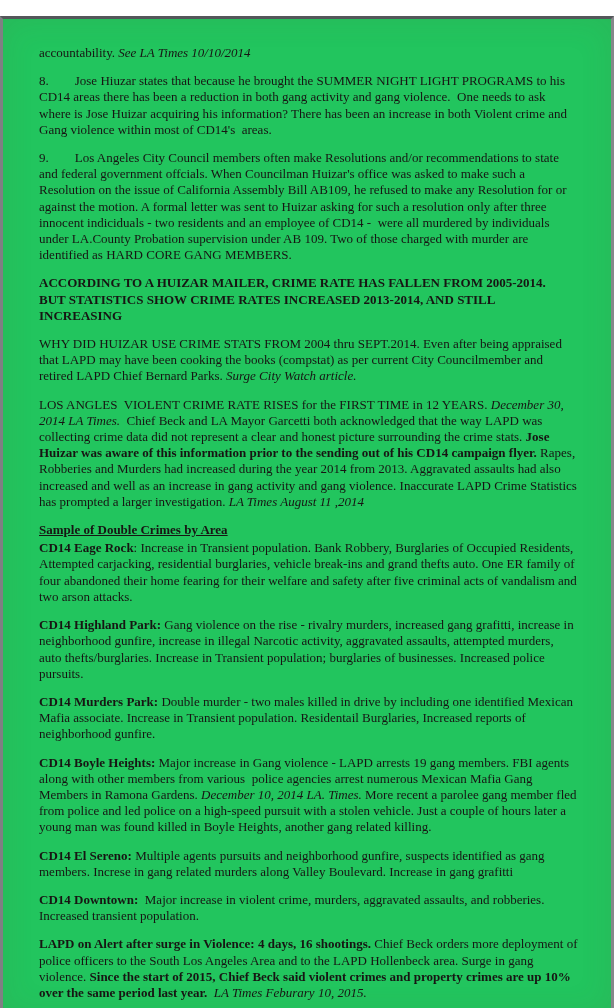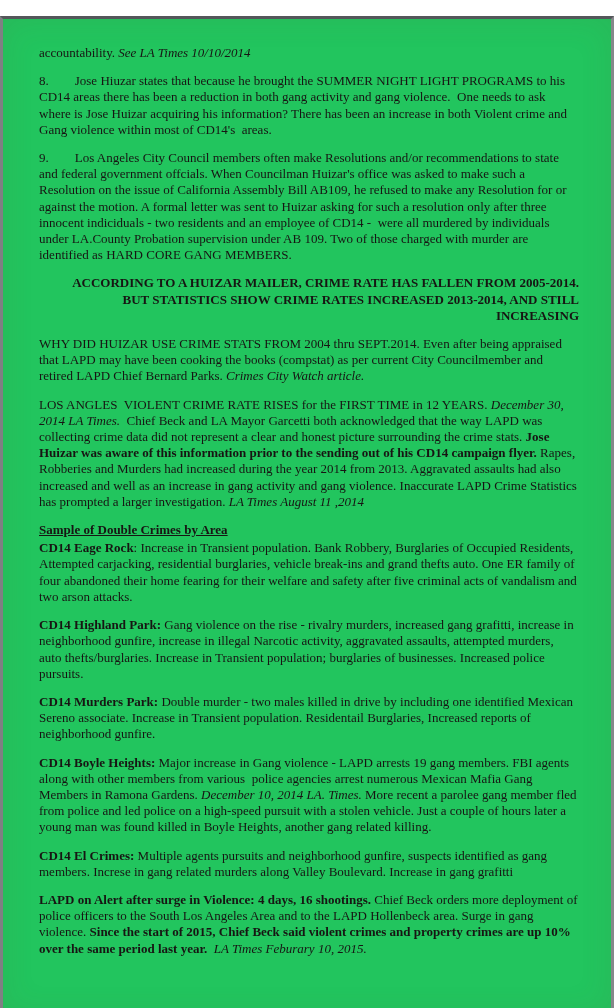--- a/index.html
+++ b/index.html
@@ -31,42 +31,43 @@
     color: #171513;
     font-size: 13px;
     line-height: 16.2px;
   }
   .para {
     margin: 0 0 12px 0;
     white-space: pre-wrap;
     text-align: left;
   }
   .para.center {
-    text-align: right;
+    text-align: left;
   }
   .para.tight {
     margin-bottom: 2px;
   }
   .seg-bold { font-weight: bold; }
   .seg-italic { font-style: italic; }
   .seg-underline { text-decoration: underline; }
 </style>
 </head>
 <body>
 
 <div class="sheet">
   <div class="content">
       <div class="para"><span class="">accountability. </span><span class=" seg-italic">See LA Times 10/10/2014</span></div>
       <div class="para"><span class="">8.        Jose Hiuzar states that because he brought the SUMMER NIGHT LIGHT PROGRAMS to his CD14 areas there has been a reduction in both gang activity and gang violence.  One needs to ask where is Jose Huizar acquiring his information? There has been an increase in both Violent crime and Gang violence within most of CD14's  areas.</span></div>
       <div class="para"><span class="">9.        Los Angeles City Council members often make Resolutions and/or recommendations to state and federal government offcials. When Councilman Huizar's office was asked to make such a Resolution on the issue of California Assembly Bill AB109, he refused to make any Resolution for or against the motion. A formal letter was sent to Huizar asking for such a resolution only after three innocent indiciduals - two residents and an employee of CD14 -  were all murdered by individuals under LA.County Probation supervision under AB 109. Two of those charged with murder are identified as HARD CORE GANG MEMBERS.</span></div>
       <div class="para center"><span class=" seg-bold">ACCORDING TO A HUIZAR MAILER, CRIME RATE HAS FALLEN FROM 2005-2014.
 BUT STATISTICS SHOW CRIME RATES INCREASED 2013-2014, AND STILL INCREASING</span></div>
-      <div class="para"><span class="">WHY DID HUIZAR USE CRIME STATS FROM 2004 thru SEPT.2014. Even after being appraised that LAPD may have been cooking the books (compstat) as per current City Councilmember and retired LAPD Chief Bernard Parks. </span><span class=" seg-italic">Crimes City Watch article.</span></div>
+      <div class="para"><span class="">WHY DID HUIZAR USE CRIME STATS FROM 2004 thru SEPT.2014. Even after being appraised that LAPD may have been cooking the books (compstat) as per current City Councilmember and retired LAPD Chief Bernard Parks. </span><span class=" seg-italic">Surge City Watch article.</span></div>
       <div class="para"><span class="">LOS ANGLES  VIOLENT CRIME RATE RISES for the FIRST TIME in 12 YEARS. </span><span class=" seg-italic">December 30, 2014 LA Times.</span><span class="">  Chief Beck and LA Mayor Garcetti both acknowledged that the way LAPD was collecting crime data did not represent a clear and honest picture surrounding the crime stats. </span><span class=" seg-bold">Jose Huizar was aware of this information prior to the sending out of his CD14 campaign flyer.</span><span class=""> Rapes, Robberies and Murders had increased during the year 2014 from 2013. Aggravated assaults had also increased and well as an increase in gang activity and gang violence. Inaccurate LAPD Crime Statistics has prompted a larger investigation. </span><span class=" seg-italic">LA Times August 11 ,2014</span></div>
       <div class="para tight"><span class=" seg-bold seg-underline">Sample of Double Crimes by Area</span></div>
       <div class="para"><span class=" seg-bold">CD14 Eage Rock</span><span class="">: Increase in Transient population. Bank Robbery, Burglaries of Occupied Residents, Attempted carjacking, residential burglaries, vehicle break-ins and grand thefts auto. One ER family of four abandoned their home fearing for their welfare and safety after five criminal acts of vandalism and two arson attacks.</span></div>
       <div class="para"><span class=" seg-bold">CD14 Highland Park:</span><span class=""> Gang violence on the rise - rivalry murders, increased gang grafitti, increase in neighborhood gunfire, increase in illegal Narcotic activity, aggravated assaults, attempted murders, auto thefts/burglaries. Increase in Transient population; burglaries of businesses. Increased police pursuits.</span></div>
-      <div class="para"><span class=" seg-bold">CD14 Murders Park:</span><span class=""> Double murder - two males killed in drive by including one identified Mexican Sereno associate. Increase in Transient population. Residentail Burglaries, Increased reports of neighborhood gunfire.</span></div>
+      <div class="para"><span class=" seg-bold">CD14 Murders Park:</span><span class=""> Double murder - two males killed in drive by including one identified Mexican Mafia associate. Increase in Transient population. Residentail Burglaries, Increased reports of neighborhood gunfire.</span></div>
       <div class="para"><span class=" seg-bold">CD14 Boyle Heights:</span><span class=""> Major increase in Gang violence - LAPD arrests 19 gang members. FBI agents along with other members from various  police agencies arrest numerous Mexican Mafia Gang Members in Ramona Gardens. </span><span class=" seg-italic">December 10, 2014 LA. Times.</span><span class=""> More recent a parolee gang member fled from police and led police on a high-speed pursuit with a stolen vehicle. Just a couple of hours later a young man was found killed in Boyle Heights, another gang related killing.</span></div>
-      <div class="para"><span class=" seg-bold">CD14 El Crimes:</span><span class=""> Multiple agents pursuits and neighborhood gunfire, suspects identified as gang members. Increse in gang related murders along Valley Boulevard. Increase in gang grafitti</span></div>
+      <div class="para"><span class=" seg-bold">CD14 El Sereno:</span><span class=""> Multiple agents pursuits and neighborhood gunfire, suspects identified as gang members. Increse in gang related murders along Valley Boulevard. Increase in gang grafitti</span></div>
+      <div class="para"><span class=" seg-bold">CD14 Downtown:</span><span class="">  Major increase in violent crime, murders, aggravated assaults, and robberies. Increased transient population.</span></div>
       <div class="para"><span class=" seg-bold">LAPD on Alert after surge in Violence: 4 days, 16 shootings.</span><span class=""> Chief Beck orders more deployment of police officers to the South Los Angeles Area and to the LAPD Hollenbeck area. Surge in gang violence. </span><span class=" seg-bold">Since the start of 2015, Chief Beck said violent crimes and property crimes are up 10% over the same period last year.</span><span class="">  </span><span class=" seg-italic">LA Times Feburary 10, 2015.</span></div>
     </div>
 </div>
 
 </body></html>

